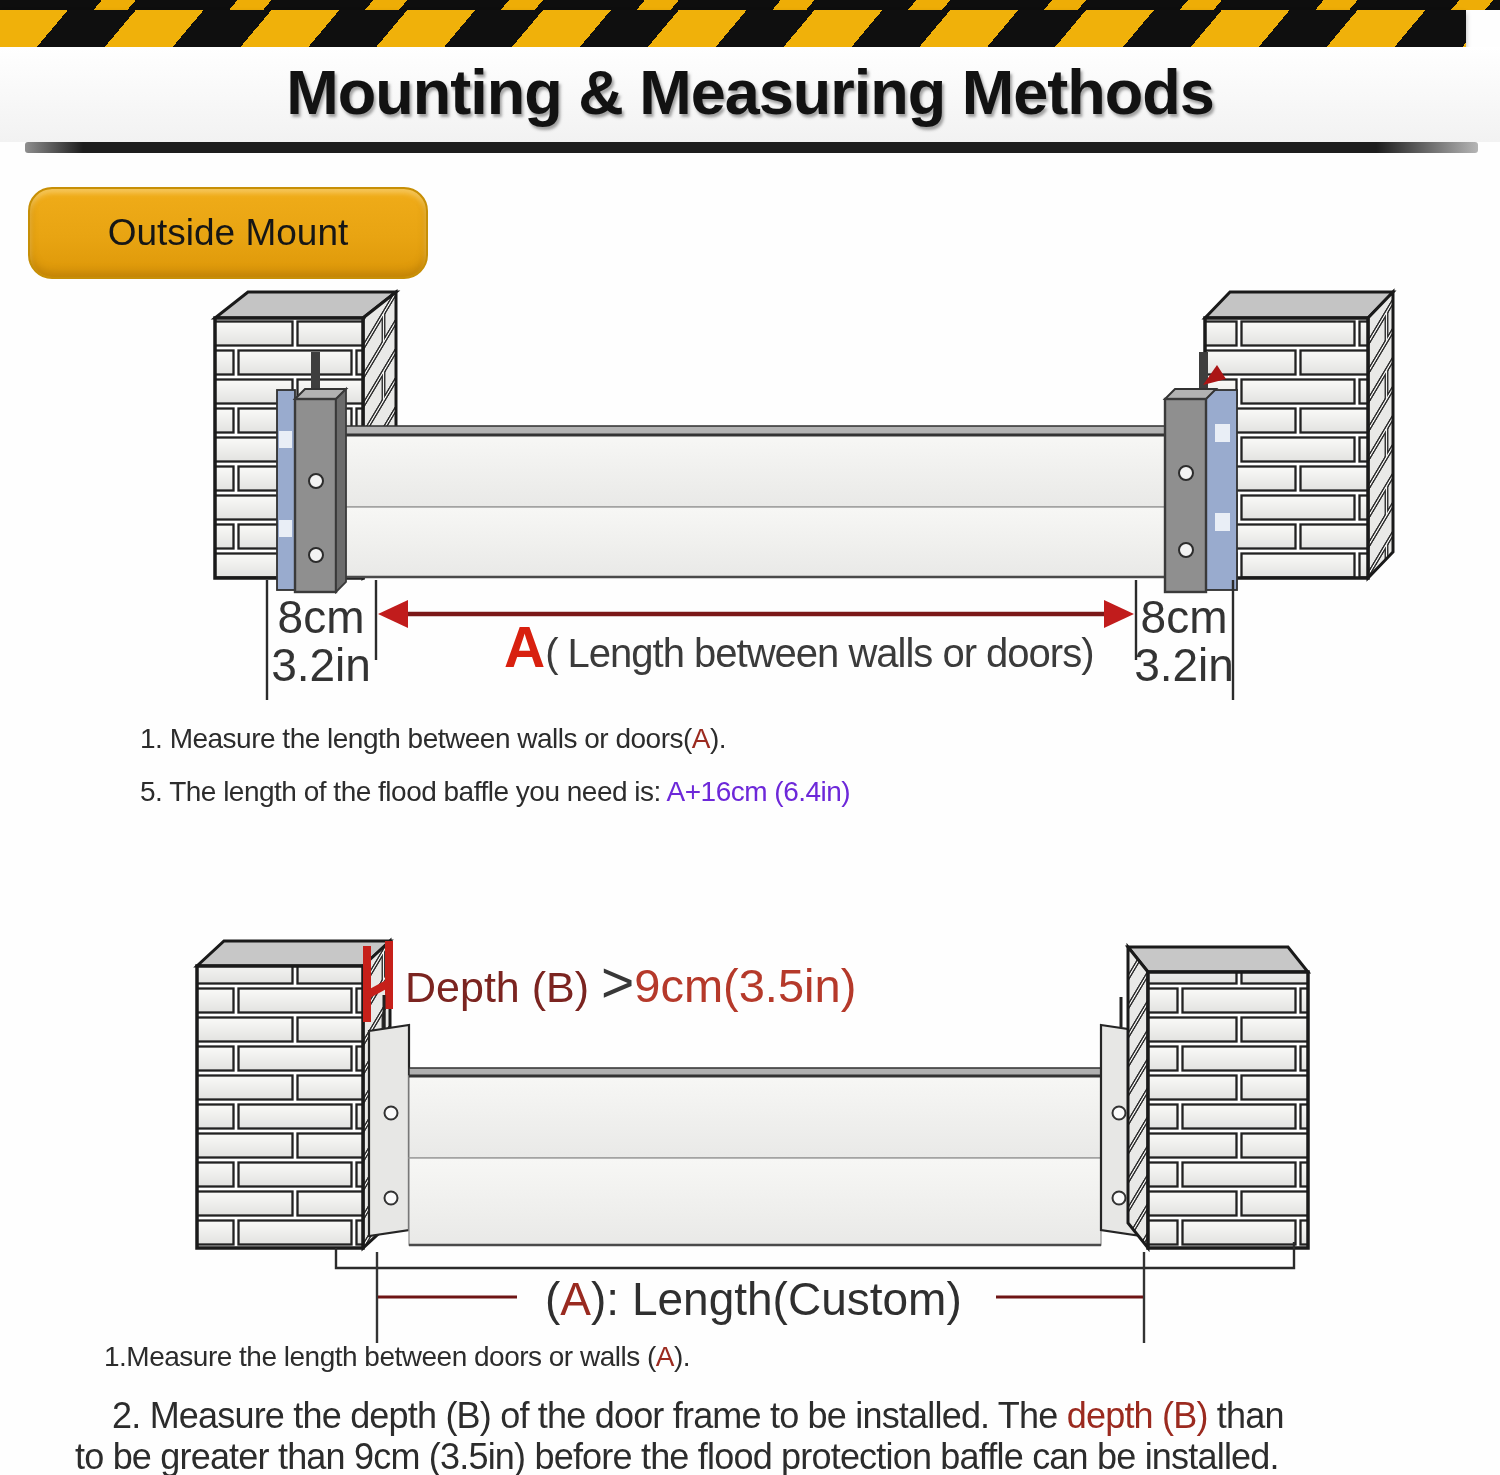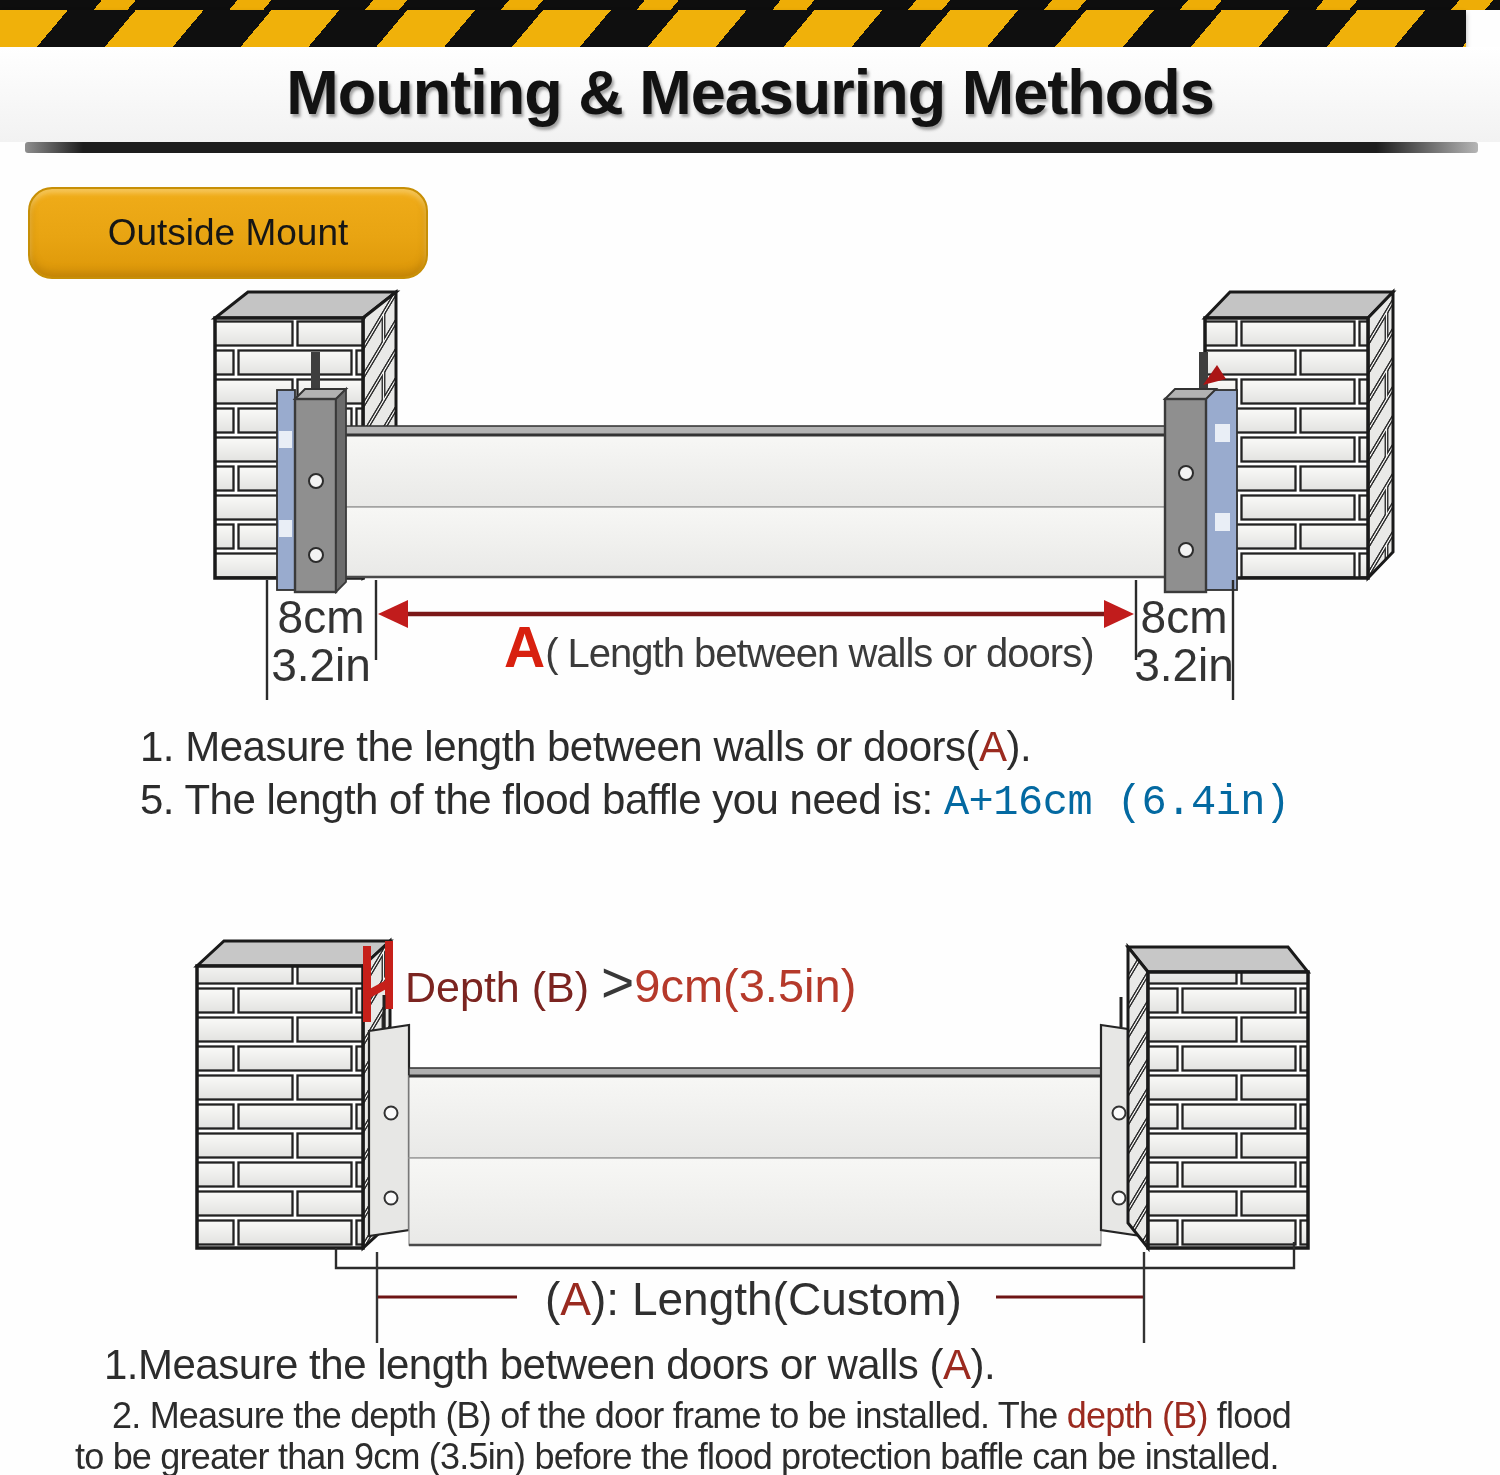--- a/index.html
+++ b/index.html
@@ -28,23 +28,23 @@
     display:flex;align-items:center;justify-content:center;
     font-size:37px;color:#161616;}
   .badge.outside{top:187px;}
   .badge.inside{top:836px;}
 
   
   .diagram{position:absolute;left:0;width:1500px;}
   svg text{font-family:"Liberation Sans",sans-serif;}
 
   
-  .step{position:absolute;white-space:nowrap;font-size:42px;color:#2c2c2c;letter-spacing:-0.5px;}
+  .step{position:absolute;white-space:nowrap;font-size:28px;color:#2c2c2c;letter-spacing:-0.5px;}
   .step .red-a{color:#9b2a1f;}
-  .step .maroon{color:#0369a1;font-family:Liberation Mono, monospace;}
+  .step .maroon{color:#6d28d9;}
   .step-o1{left:140px;top:723px;}
   .step-o2{left:140px;top:776px;}
   .step-i1{left:104px;top:1341px;}
   .step-i2a{left:112px;top:1395px;font-size:36px;letter-spacing:-0.8px;}
   .step-i2b{left:75px;top:1436px;font-size:36px;letter-spacing:-0.8px;}
 </style>
 </head>
 <body>
 
 <div id="page">
@@ -235,19 +235,19 @@
       <line x1="378" y1="1297" x2="517" y2="1297" stroke="#6e1515" stroke-width="3"></line>
       <line x1="996" y1="1297" x2="1143" y2="1297" stroke="#6e1515" stroke-width="3"></line>
       <text x="545" y="1315" font-size="46"><tspan fill="#2f2f2f">(</tspan><tspan fill="#992a20">A</tspan><tspan fill="#2f2f2f">): Length(Custom)</tspan></text>
     </g>
   </svg>
 
   <div class="step step-i1">
     <span>1.Measure the length between doors or walls (</span><span class="red-a">A</span><span>).</span>
   </div>
   <div class="step step-i2a">
-    <span>2. Measure the depth (B) of the door frame to be installed. The </span><span class="red-a">depth (B)</span><span> flood</span>
+    <span>2. Measure the depth (B) of the door frame to be installed. The </span><span class="red-a">depth (B)</span><span> than</span>
   </div>
   <div class="step step-i2b">
     <span>to be greater than 9cm (3.5in) before the flood protection baffle can be installed.</span>
   </div>
 
 </div>
 
 </body></html>

